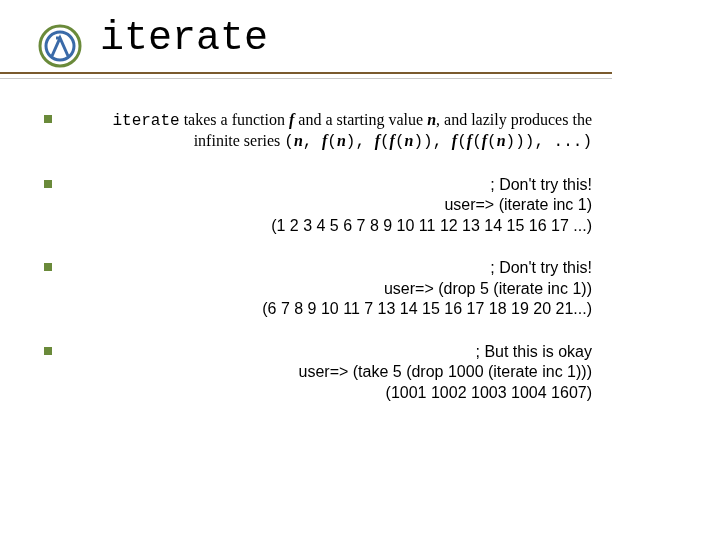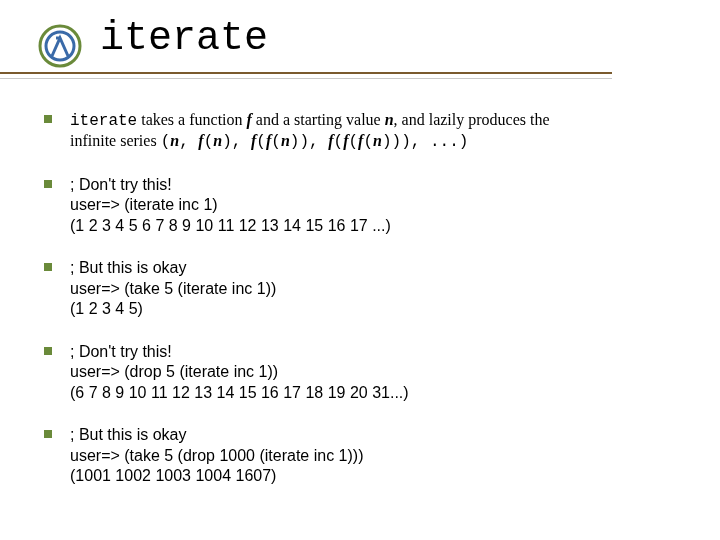--- a/index.html
+++ b/index.html
@@ -52,20 +52,21 @@
     right: 0;
     top: 78px;
     height: 0;
     border-top: 1px solid #c9c9c9;
   }
   .body {
     position: absolute;
     left: 44px;
     right: 20px;
     top: 110px;
+    text-align: right;
   }
   .item {
     position: relative;
     padding-left: 26px;
     margin-bottom: 22px;
     font-size: 16px;
     line-height: 1.28;
   }
   .bullet {
     position: absolute;
@@ -128,32 +129,26 @@
       </span>
     </div>
 
     <div class="item">
       <span class="bullet"></span>
       <div class="code-block"><span>; Don't try this!</span>
 <span>user=&gt; (iterate inc 1)</span>
 <span>(1 2 3 4 5 6 7 8 9 10 11 12 13 14 15 16 17 ...)</span></div>
     </div>
 
-    <div class="item">
-      <span class="bullet"></span>
-      <div class="code-block"><span>; But this is okay</span>
-<span>user=&gt; (take 5 (iterate inc 1))</span>
-<span>(1 2 3 4 5)</span></div>
-    </div>
 
     <div class="item">
       <span class="bullet"></span>
       <div class="code-block"><span>; Don't try this!</span>
 <span>user=&gt; (drop 5 (iterate inc 1))</span>
-<span>(6 7 8 9 10 11 12 13 14 15 16 17 18 19 20 31...)</span></div>
+<span>(6 7 8 9 10 11 7 13 14 15 16 17 18 19 20 21...)</span></div>
     </div>
 
     <div class="item">
       <span class="bullet"></span>
       <div class="code-block"><span>; But this is okay</span>
 <span>user=&gt; (take 5 (drop 1000 (iterate inc 1)))</span>
 <span>(1001 1002 1003 1004 1607)</span></div>
     </div>
 
   </div>

